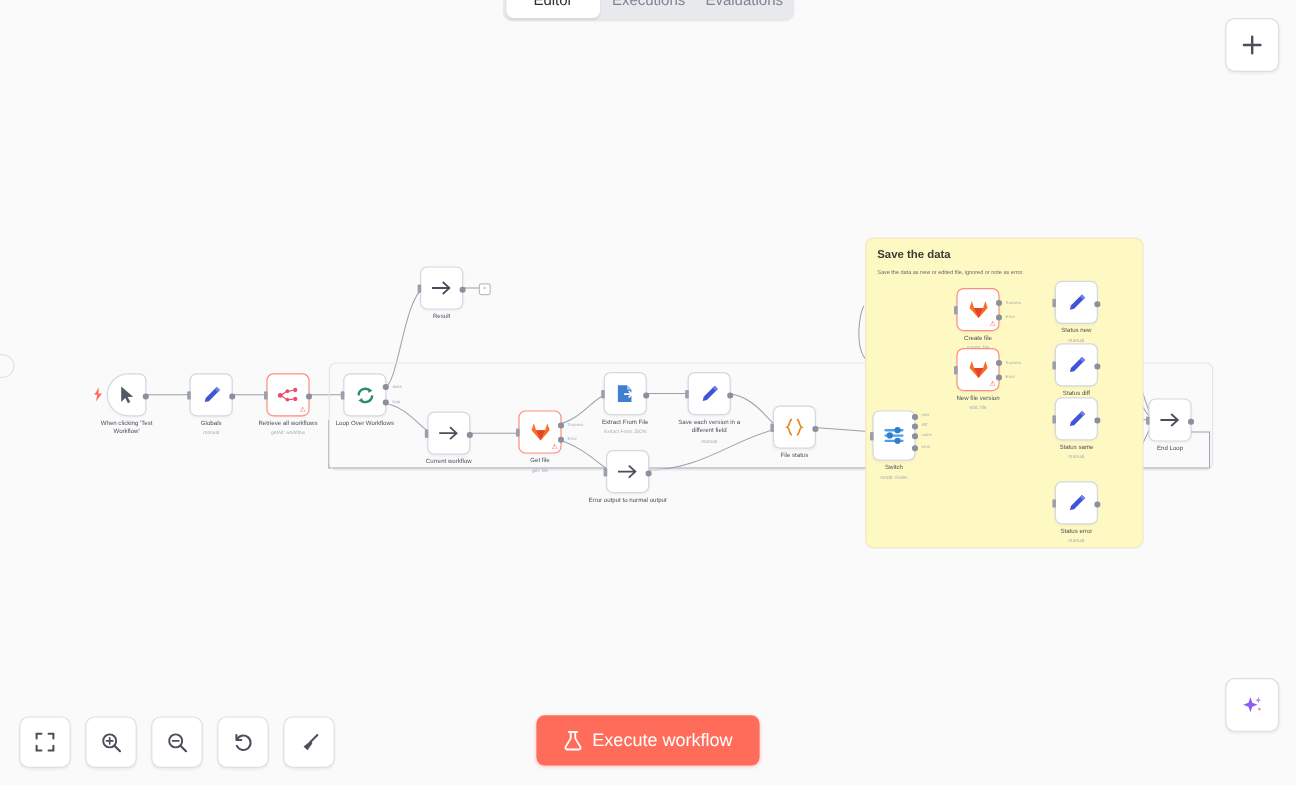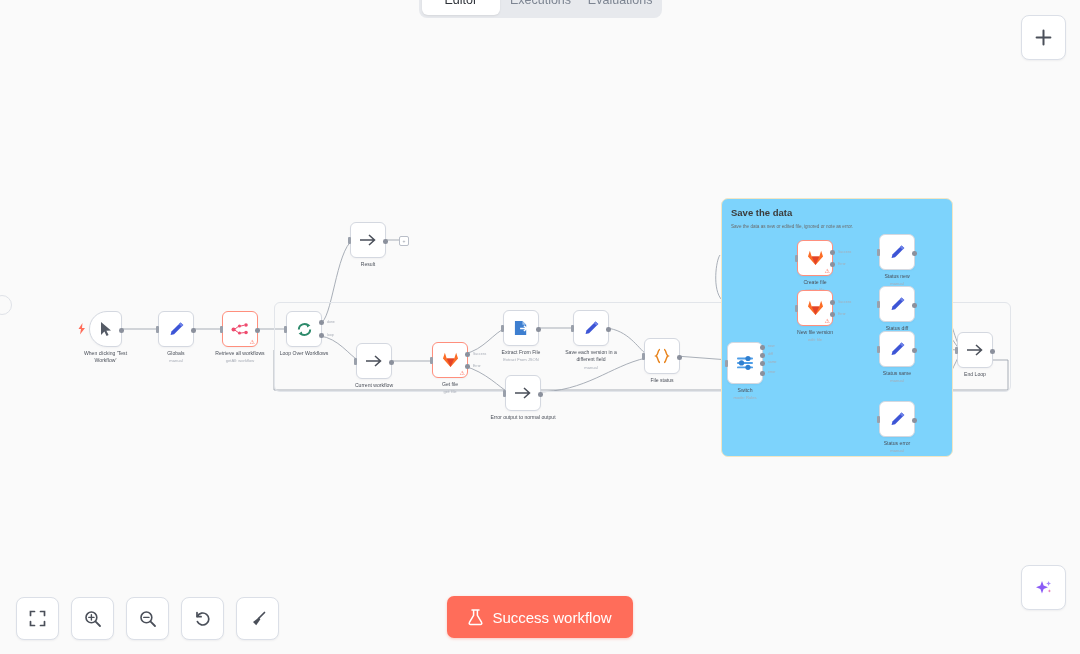--- a/index.html
+++ b/index.html
@@ -39,21 +39,21 @@
   #execute-workflow-button{
     position:absolute;left:447px;top:596px;width:186px;height:42px;
     background:#ff6d5a;border:none;border-radius:7px;color:#fff;
     font-family:"Liberation Sans",sans-serif;font-size:15px;
     display:flex;align-items:center;justify-content:center;gap:9px;cursor:pointer;
     box-shadow:0 1px 3px rgba(255,109,90,.35);
   }
 
   
   .sticky{
-    position:absolute;background:#7dd3fc;border:1px solid #f2e6c4;border-radius:7px;
+    position:absolute;background:#fef9c3;border:1px solid #f2e6c4;border-radius:7px;
     box-sizing:border-box;padding:8px 9px;
   }
   .sticky .s-title{font-size:9.5px;font-weight:bold;color:#3b3b3b;margin-bottom:5px;}
   .sticky .s-line{font-size:4.6px;color:#6b6b6b;line-height:1.75;}
 
   
   .node{position:absolute;}
   .node .box{
     width:36px;height:36px;background:#fff;border:1px solid #d4d8e0;border-radius:6px;
     display:flex;align-items:center;justify-content:center;box-sizing:border-box;
@@ -480,16 +480,16 @@
         <path d="M9.8 7.6 L4 12 L7.2 15.2 L11.4 9.3 Z" fill="#4a4f59"></path>
       </svg>
     </div>
   </div>
 
   <button id="execute-workflow-button">
     <svg width="15" height="17" viewBox="0 0 15 17">
       <path d="M5.6 1 V6.3 L1.4 13.3 A1.5 1.5 0 0 0 2.7 15.6 H12.3 A1.5 1.5 0 0 0 13.6 13.3 L9.4 6.3 V1" stroke="#fff" stroke-width="1.5" fill="none" stroke-linejoin="round"></path>
       <path d="M4 1 H11" stroke="#fff" stroke-width="1.5" stroke-linecap="round"></path>
     </svg>
-    <span>Success workflow</span>
+    <span>Execute workflow</span>
   </button>
 
 </div>
 
 </body></html>

